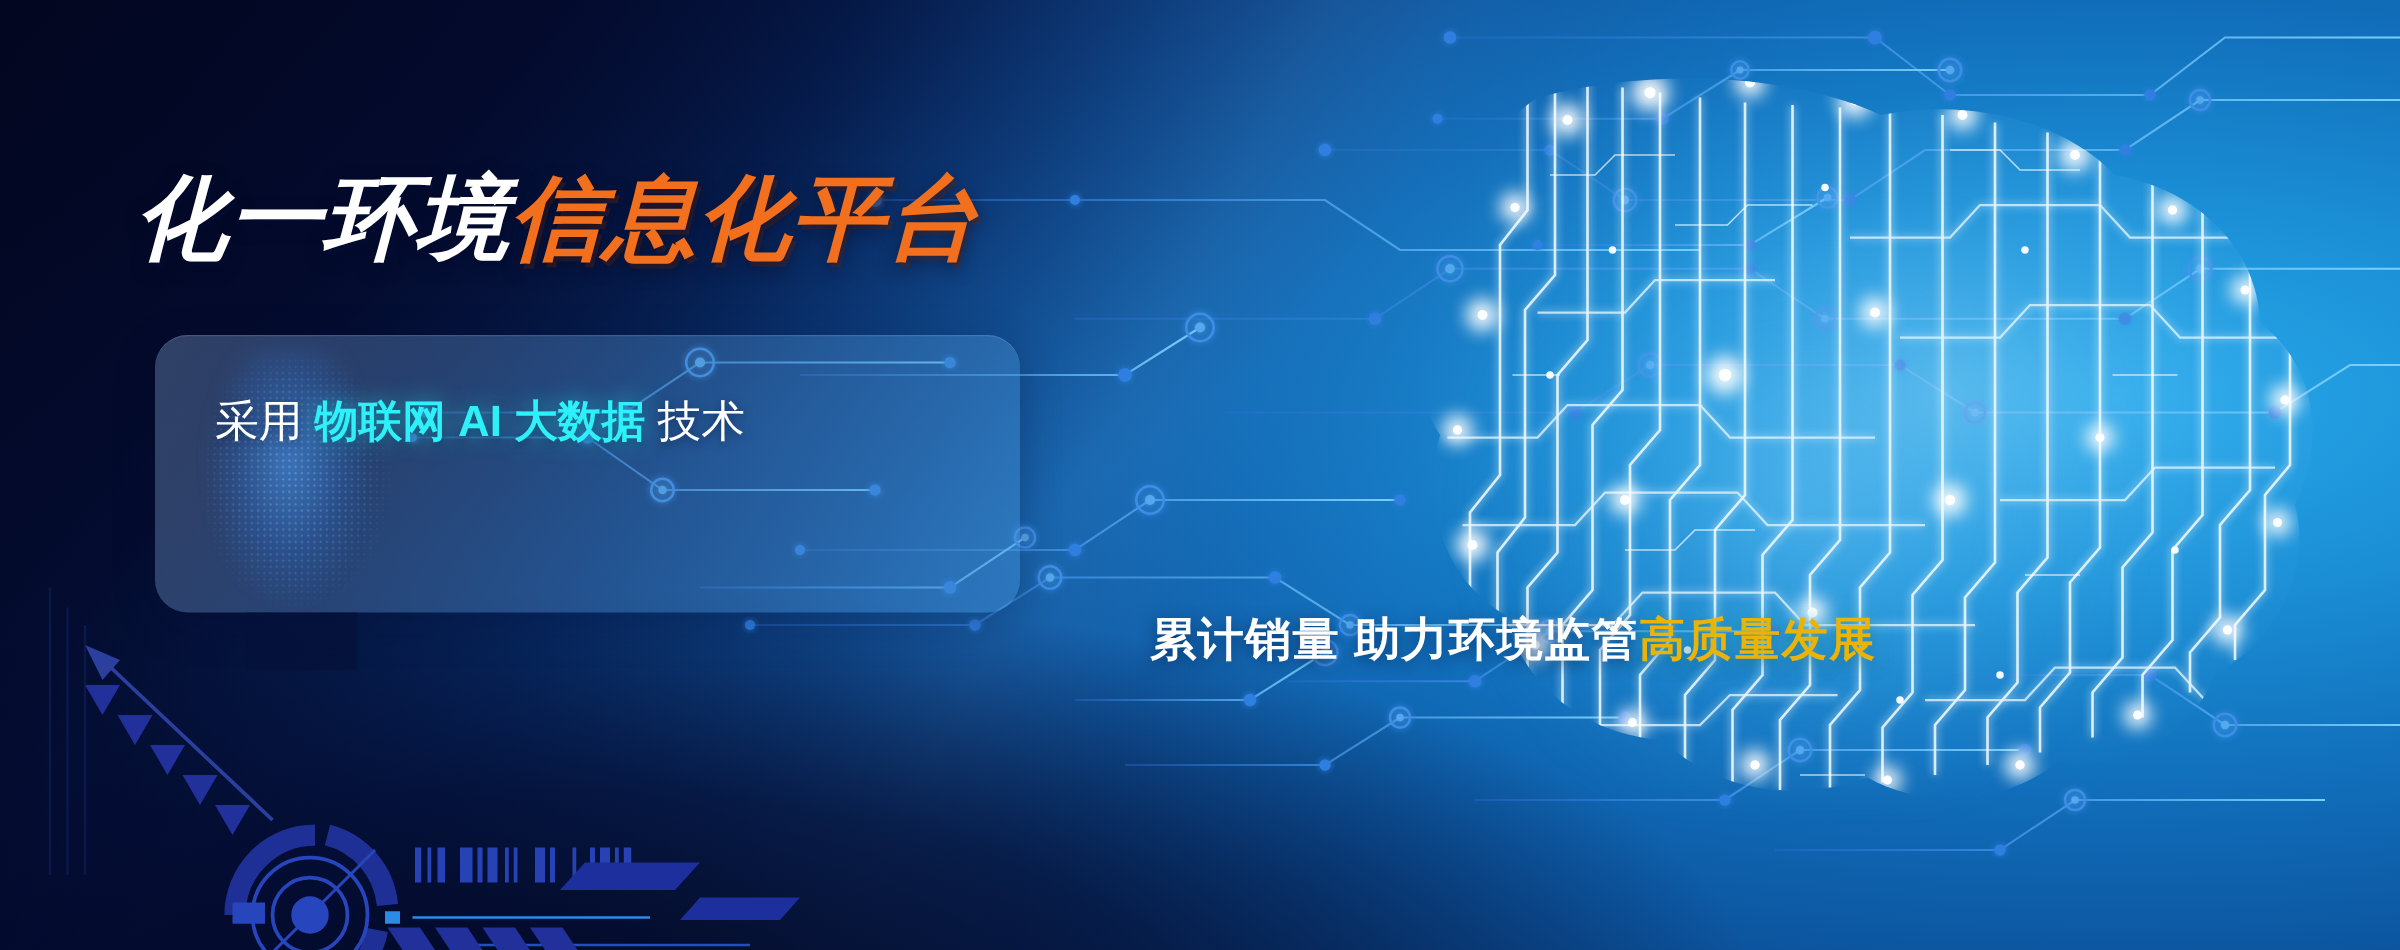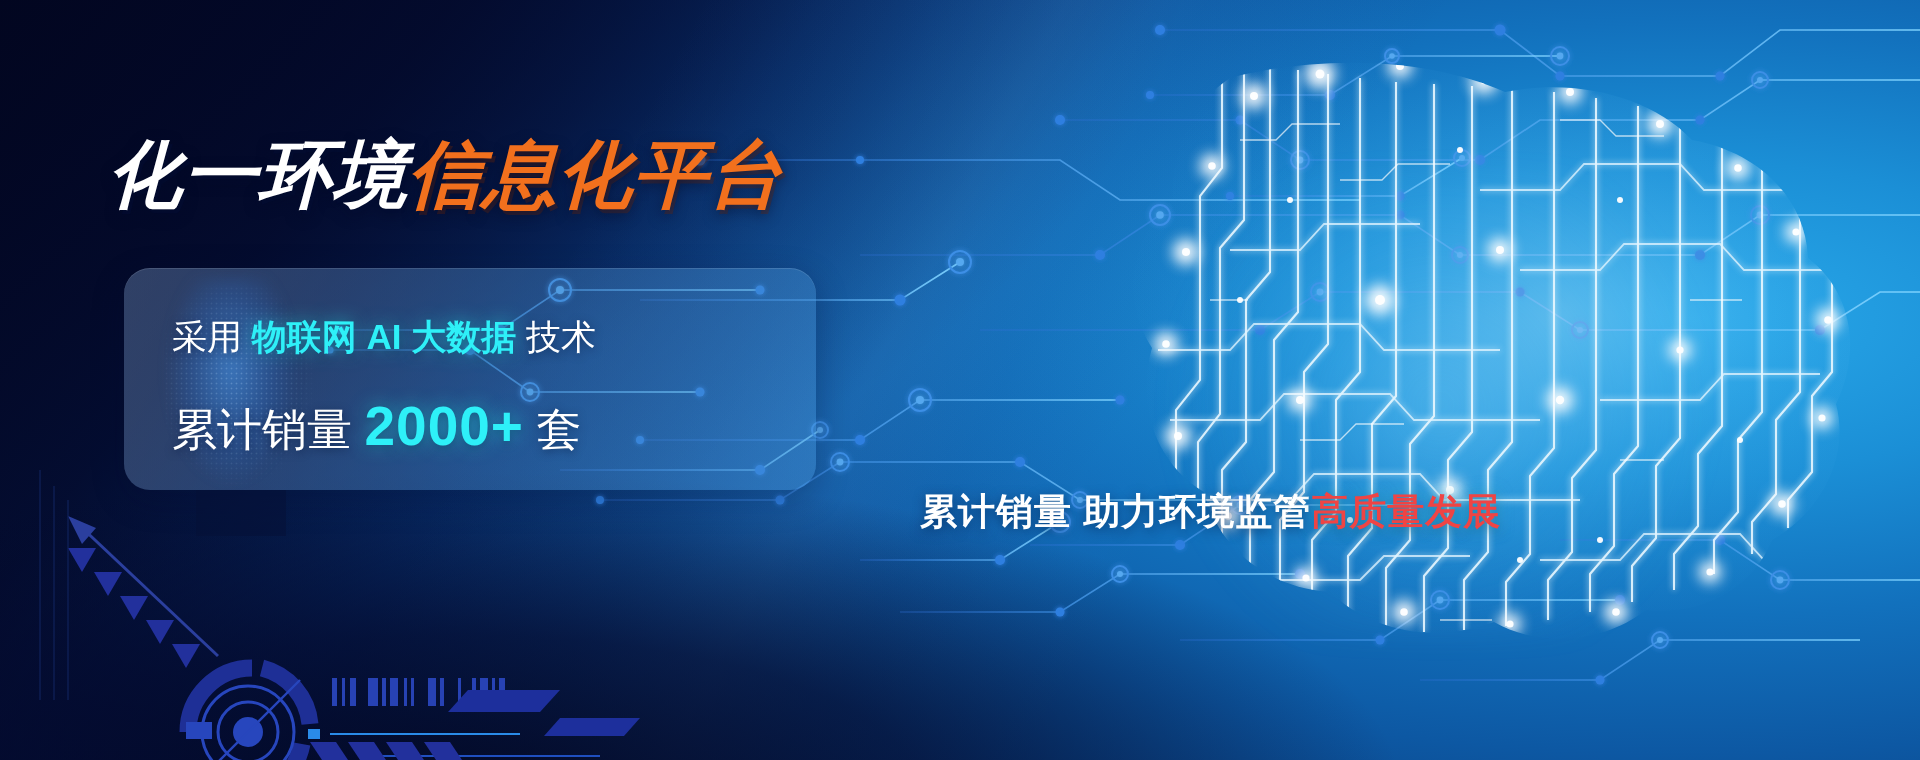--- a/index.html
+++ b/index.html
@@ -96,21 +96,21 @@
   .card-line .sm{font-weight:500;}
 
   
   .tagline{
     position:absolute;left:920px;top:487px;width:530px;text-align:right;
     font-size:37px;font-weight:600;color:#ffffff;white-space:nowrap;
     text-shadow:0 3px 12px rgba(0,25,70,0.55);
     letter-spacing:1px;
   }
   .tagline .hi{
-    color:#ef4444;
+    color:#eab308;
     text-shadow:0 0 16px rgba(65,230,246,0.5), 0 3px 12px rgba(0,25,70,0.5);
   }
 </style>
 </head>
 <body>
 
 <div id="banner">
 
   <div class="bg-base"></div>
   <div class="bg-dark-corner"></div>
@@ -429,25 +429,20 @@
   <div class="card">
     <div class="card-glow"></div>
     <div class="card-dots"></div>
 
     <div class="card-line l1">
       <span class="sm">采用</span>
       <span class="hi">物联网 AI 大数据</span>
       <span class="sm">技术</span>
     </div>
 
-    <div class="card-line l2">
-      <span class="sm">累计销量</span>
-      <span class="hi big">2000+</span>
-      <span class="sm">套</span>
-    </div>
   </div>
 
   <div class="tagline">
     <span>累计销量 助力环境监管</span><span class="hi">高质量发展</span>
   </div>
 
   <svg class="layer" viewBox="0 0 1920 760">
 
     <g>
       <line x1="218" y1="656" x2="78" y2="524" stroke="#2b3f9e" stroke-width="3"></line>

